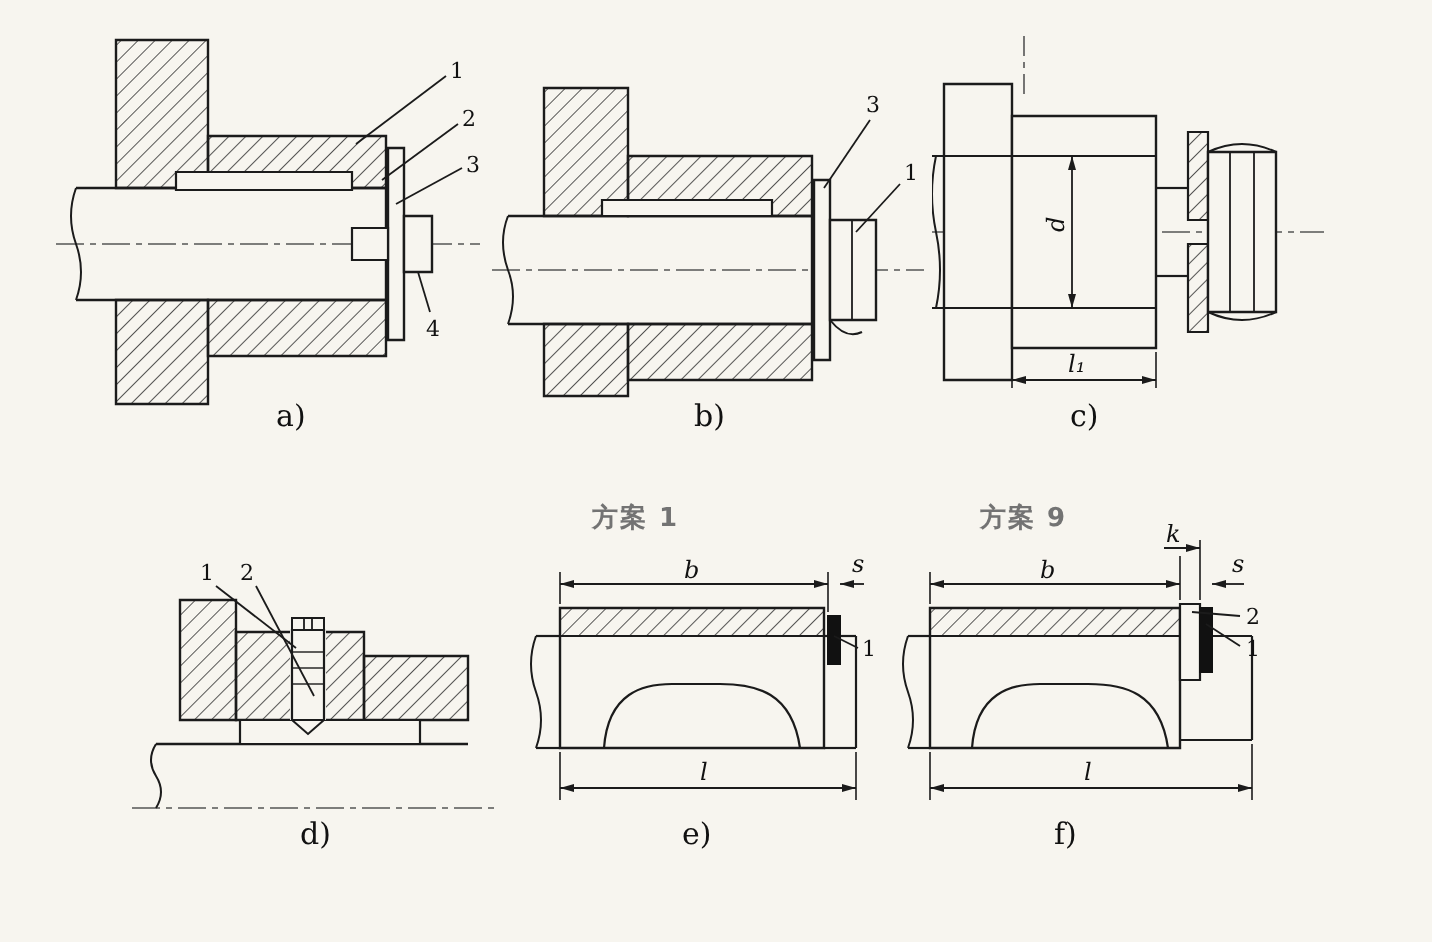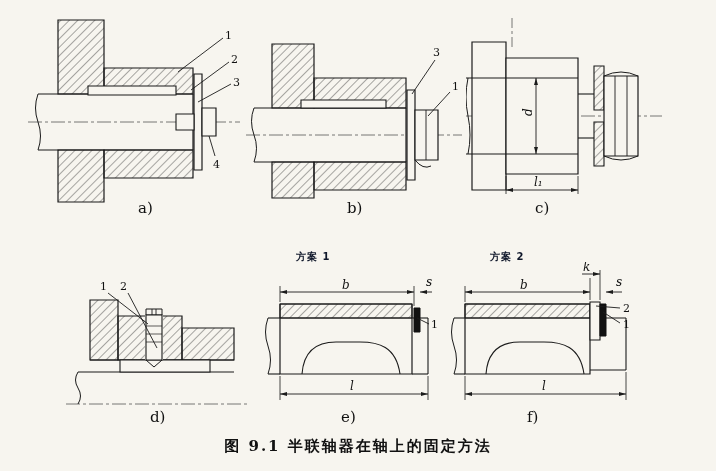--- a/index.html
+++ b/index.html
@@ -2,21 +2,21 @@
 <html><head>
 <meta charset="utf-8">
 <style>
   html,body{margin:0;padding:0;}
   body{background:#e9e7e1;font-family:"DejaVu Serif","Liberation Serif",serif;}
   .page{position:relative;width:716px;height:471px;background:#f7f5ef;overflow:hidden;color:#1b1b1b;}
   .fig{position:absolute;}
   svg{display:block;}
   svg line, svg path, svg rect, svg polygon, svg polyline{vector-effect:non-scaling-stroke;}
   .sublabel{position:absolute;font-size:15px;font-style:normal;color:#111;}
-  .scheme{position:absolute;font-size:10px;font-weight:bold;color:#0f172a;letter-spacing:1px;font-family:"DejaVu Sans","Liberation Sans",sans-serif;}
+  .scheme{position:absolute;font-size:13px;font-weight:bold;color:#737373;letter-spacing:1px;font-family:"DejaVu Sans","Liberation Sans",sans-serif;}
   .caption{position:absolute;left:0;right:0;top:437px;text-align:center;font-size:15px;font-weight:600;letter-spacing:2px;color:#111;}
   text{fill:#111;}
   .dimtxt{font-style:italic;font-size:12px;font-family:"DejaVu Serif",serif;}
   .numtxt{font-size:11px;font-family:"DejaVu Serif",serif;}
 </style>
 </head>
 <body>
 
 <div class="page">
 
@@ -205,21 +205,21 @@
       <line x1="20" y1="114" x2="20" y2="138" stroke="#1b1b1b" stroke-width="0.8"></line>
       <line x1="168" y1="114" x2="168" y2="138" stroke="#1b1b1b" stroke-width="0.8"></line>
       <line x1="20" y1="132" x2="168" y2="132" stroke="#1b1b1b" stroke-width="0.9"></line>
       <polygon points="20,132 27,130 27,134" fill="#1b1b1b"></polygon>
       <polygon points="168,132 161,130 161,134" fill="#1b1b1b"></polygon>
       <text class="dimtxt" x="90" y="128">l</text>
     </svg>
   </div>
   <div class="sublabel" style="left:341px;top:408px;">e)</div>
 
-  <div class="scheme" style="left:490px;top:250px;">方案 2</div>
+  <div class="scheme" style="left:490px;top:250px;">方案 9</div>
   <div class="fig" style="left:450px;top:262px;">
     <svg width="195" height="150" viewBox="0 0 195 150">
       <defs>
         <pattern id="hF" patternUnits="userSpaceOnUse" width="6" height="6" patternTransform="rotate(45)">
           <line x1="0" y1="0" x2="0" y2="6" stroke="#2b2b2b" stroke-width="0.8"></line>
         </pattern>
       </defs>
 
       <line x1="4" y1="56" x2="15" y2="56" stroke="#1b1b1b" stroke-width="1.1"></line>
       <line x1="4" y1="112" x2="15" y2="112" stroke="#1b1b1b" stroke-width="1.1"></line>
@@ -261,15 +261,14 @@
       <line x1="15" y1="114" x2="15" y2="138" stroke="#1b1b1b" stroke-width="0.8"></line>
       <line x1="176" y1="110" x2="176" y2="138" stroke="#1b1b1b" stroke-width="0.8"></line>
       <line x1="15" y1="132" x2="176" y2="132" stroke="#1b1b1b" stroke-width="0.9"></line>
       <polygon points="15,132 22,130 22,134" fill="#1b1b1b"></polygon>
       <polygon points="176,132 169,130 169,134" fill="#1b1b1b"></polygon>
       <text class="dimtxt" x="92" y="128">l</text>
     </svg>
   </div>
   <div class="sublabel" style="left:527px;top:408px;">f)</div>
 
-  <div class="caption">图 9.1  半联轴器在轴上的固定方法</div>
 
 </div>
 
 </body></html>

